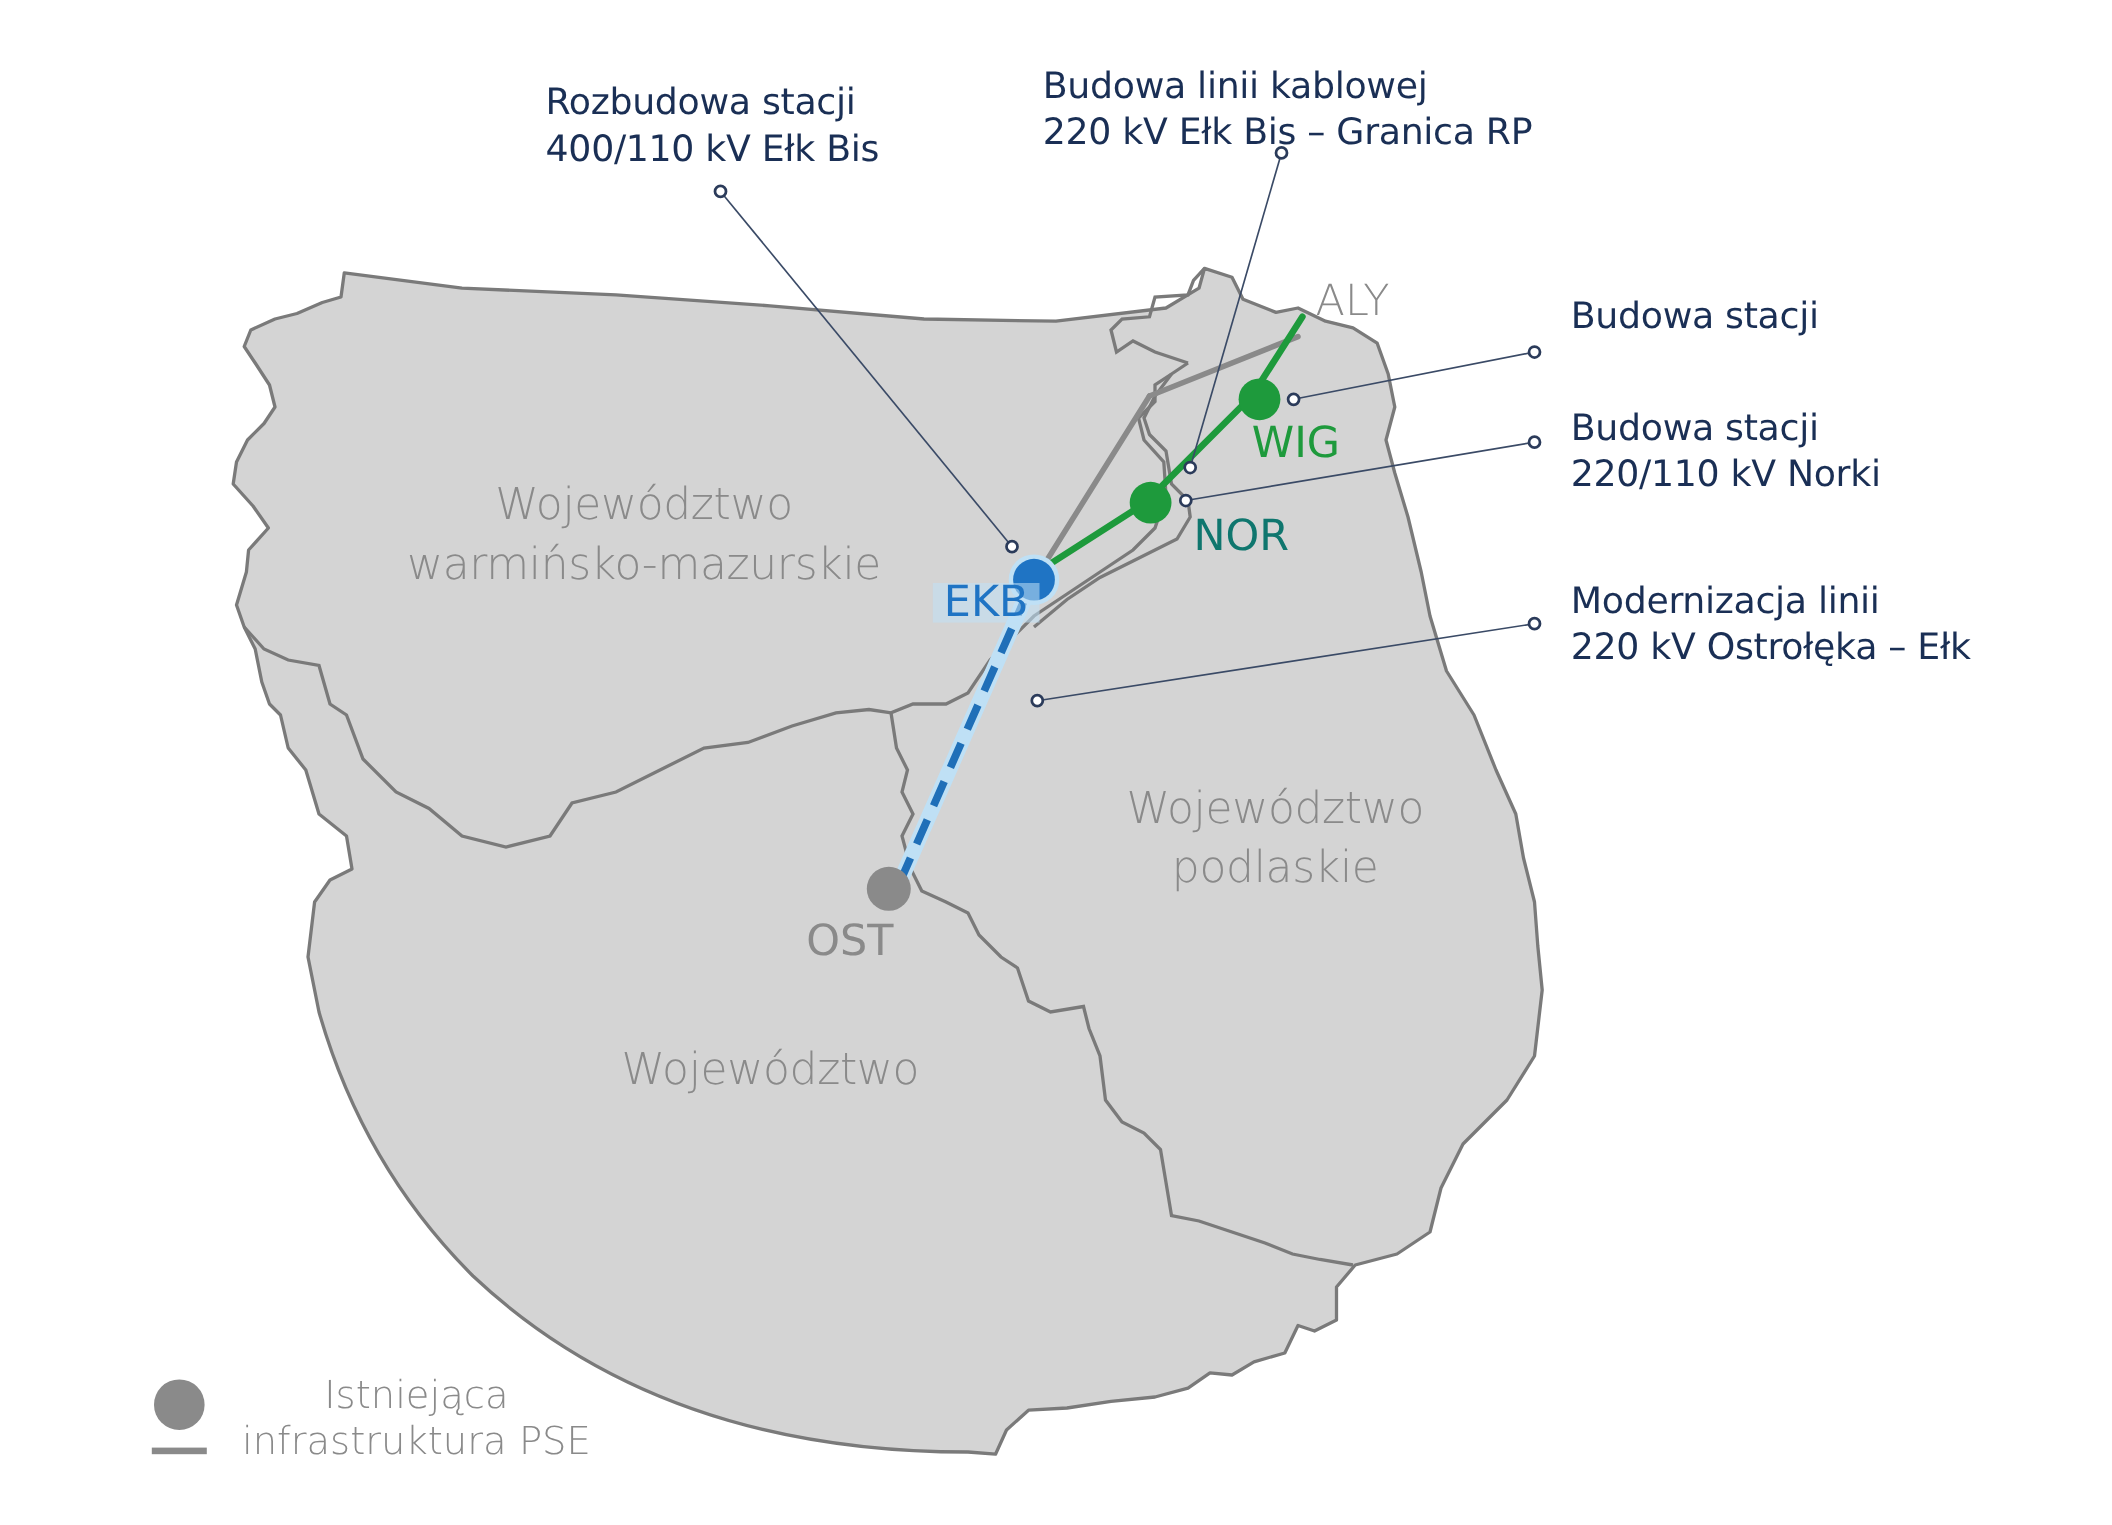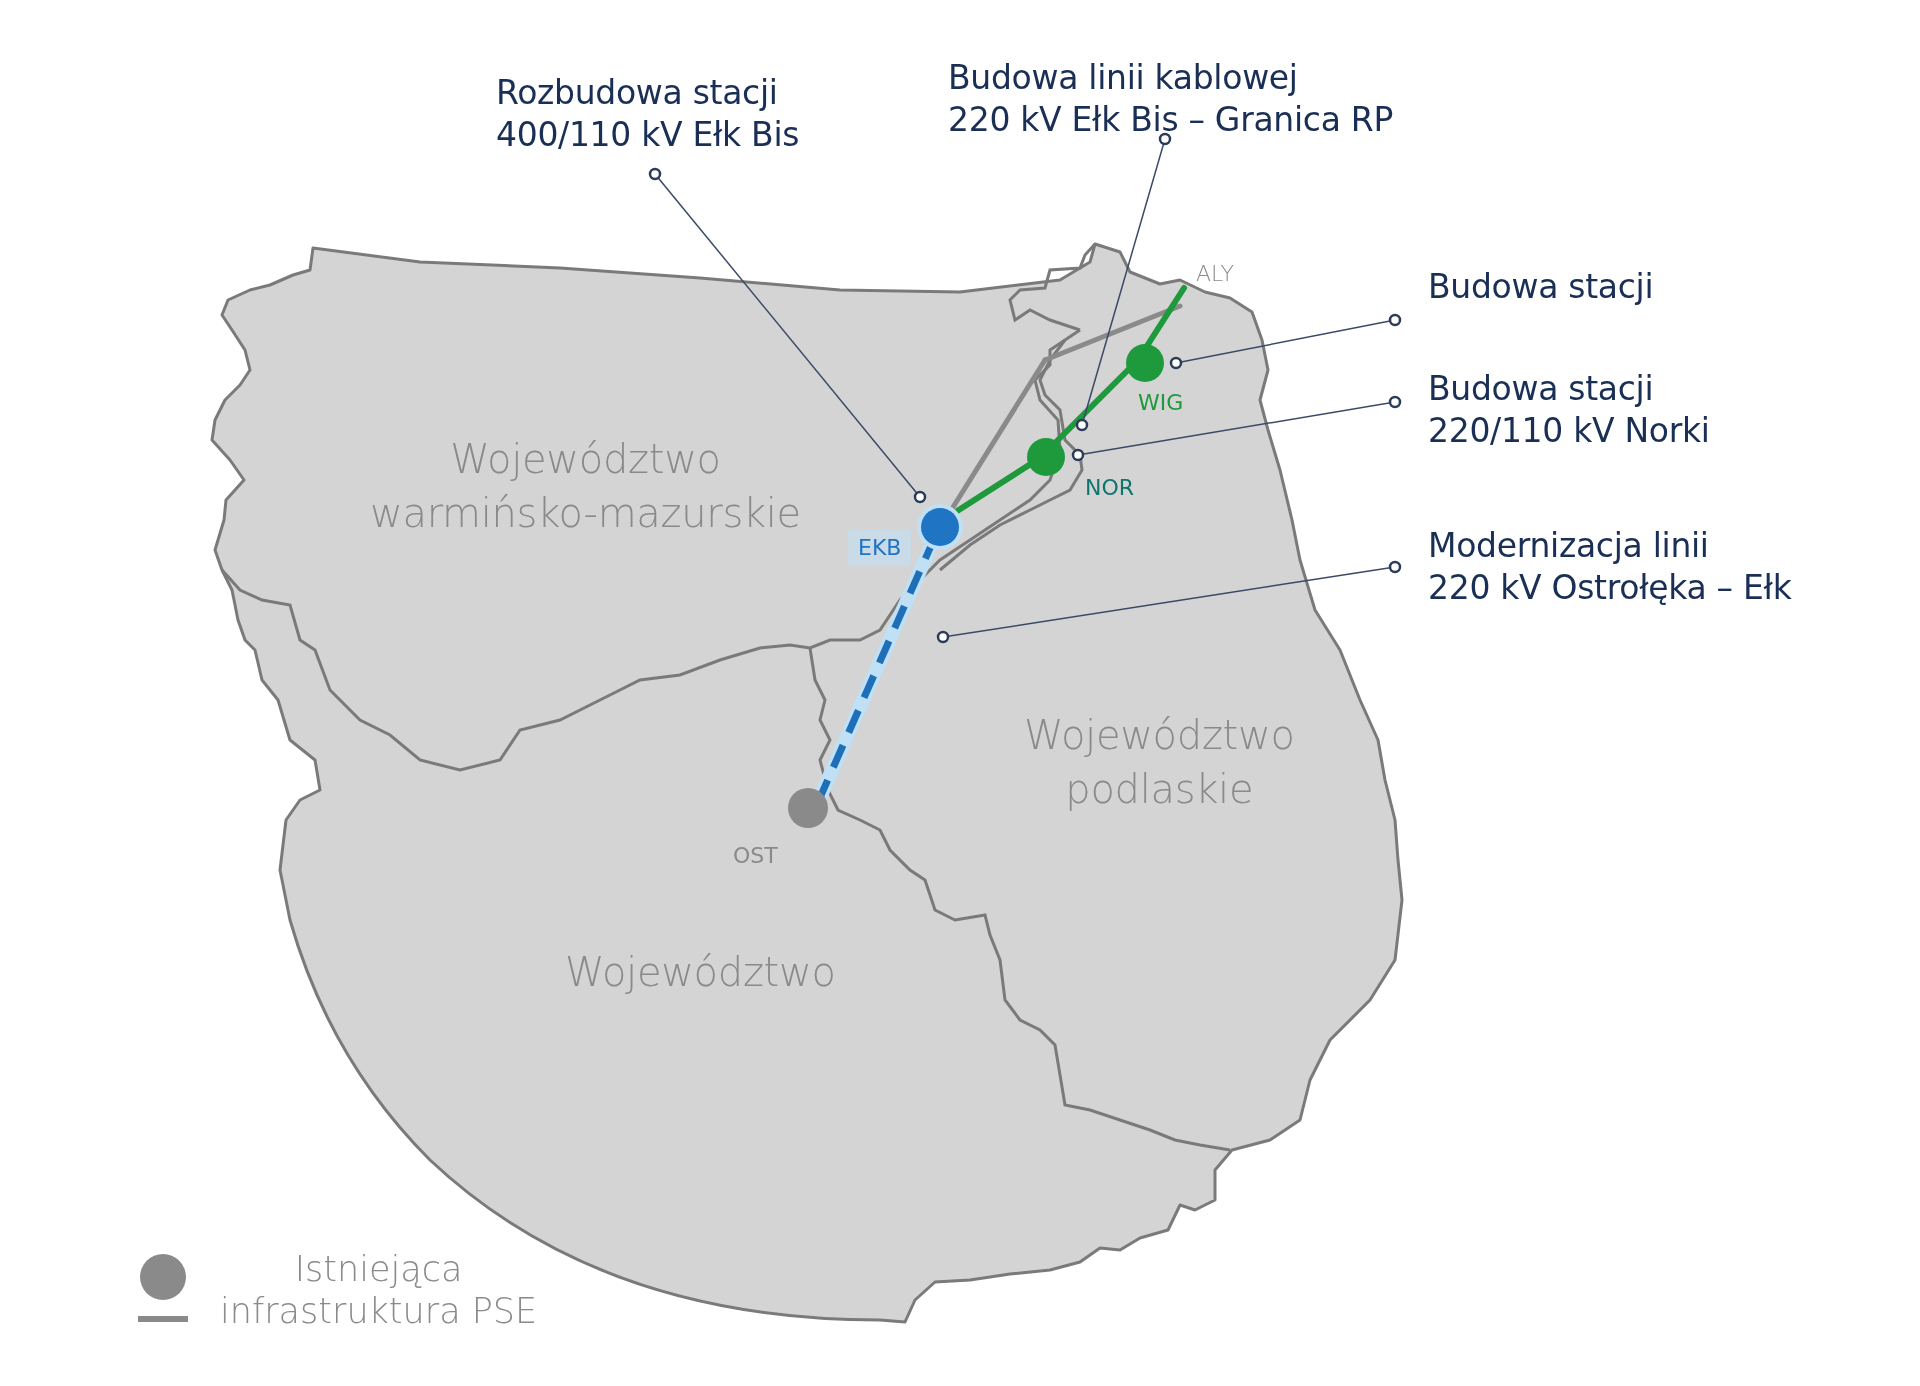--- a/index.html
+++ b/index.html
@@ -5,21 +5,21 @@
   html, body { margin: 0; padding: 0; background: #ffffff; }
   body { width: 1920px; height: 1386px; position: relative; overflow: hidden;
          font-family: "DejaVu Sans", "Liberation Sans", sans-serif; }
   #map-canvas { position: absolute; left: 0; top: 0; width: 1920px; height: 1386px; }
   .annotation { position: absolute; color: #1a2f55; font-size: 33px; line-height: 42px;
                 letter-spacing: -0.3px; white-space: nowrap; }
   .annotation span { display: block; }
   .region-label { position: absolute; color: #8a8a8a; font-size: 40px; line-height: 54px;
                   text-align: center; white-space: nowrap; font-weight: 300; letter-spacing: -0.3px; }
   .region-label span { display: block; }
-  .station-label { position: absolute; font-size: 22px; line-height: 36px; font-weight: 400; white-space: nowrap; }
+  .station-label { position: absolute; font-size: 39px; line-height: 36px; font-weight: 400; white-space: nowrap; }
   .legend { position: absolute; left: 130px; top: 1248px; }
   .legend-dot { position: absolute; left: 10px; top: 6px; width: 46px; height: 46px; border-radius: 50%; background: #8a8a8a; }
   .legend-bar { position: absolute; left: 8px; top: 68px; width: 50px; height: 6px; background: #8a8a8a; }
   .legend-text { position: absolute; left: 90px; top: 0; color: #8a8a8a; font-size: 35px; line-height: 42px; white-space: nowrap; font-weight: 300; }
   .legend-text span { display: block; text-align: center; }
 </style>
 </head>
 <body>
 
 <svg id="map-canvas" viewBox="0 0 1920 1386" xmlns="http://www.w3.org/2000/svg">

